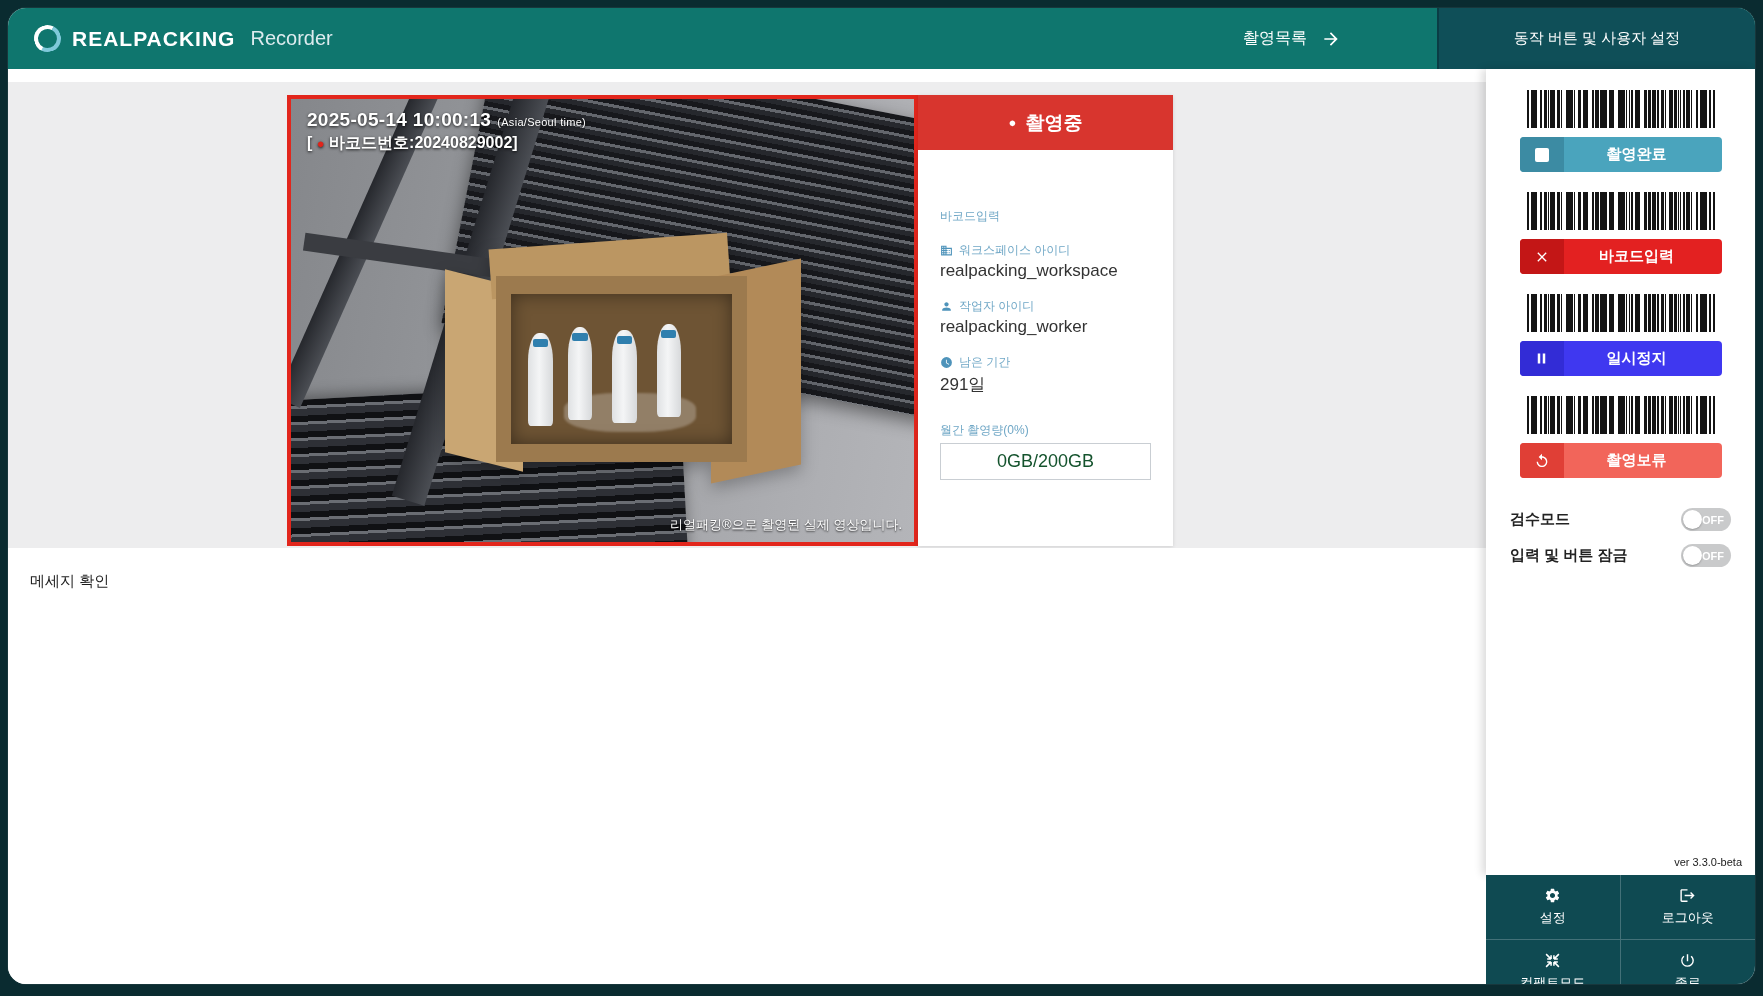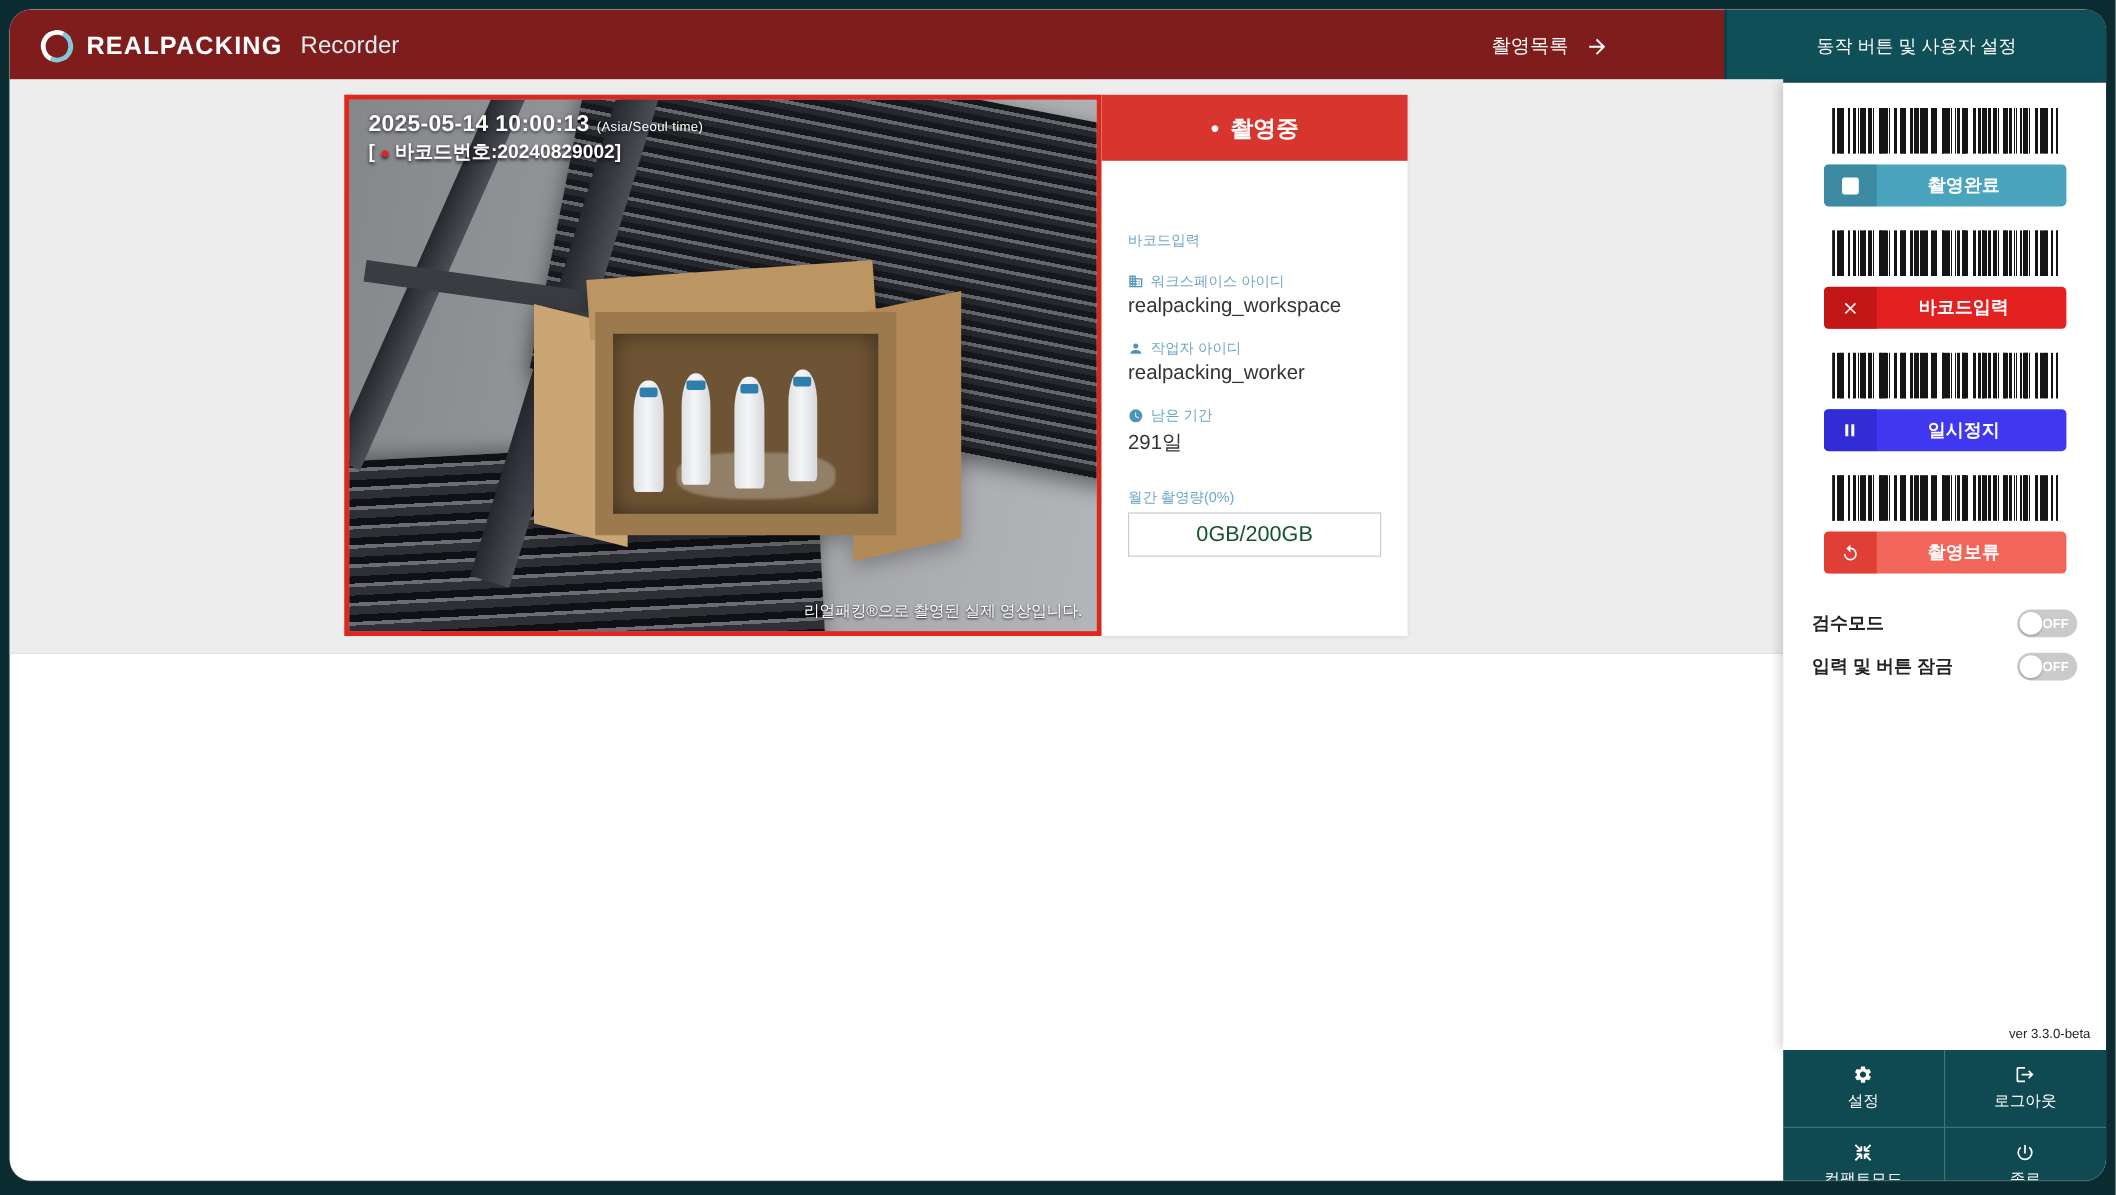--- a/index.html
+++ b/index.html
@@ -10,21 +10,21 @@
     position:relative; overflow:hidden;
   }
   .window {
     position:absolute; left:8px; top:8px; width:1747px; height:976px;
     border-radius:18px; background:#ffffff; overflow:hidden;
     box-shadow:0 0 0 1px rgba(255,255,255,0.06);
   }
   
   .header {
     position:absolute; left:0; top:0; width:100%; height:61px;
-    background:#7f1d1d;
+    background:#0f766e;
   }
   .brand { position:absolute; left:26px; top:0; height:100%; display:flex; align-items:center; gap:11px; }
   .logo-ring {
     width:27px; height:27px; border-radius:50%;
     border:4px solid #7fc9da; border-top-color:#ffffff; border-left-color:#ffffff;
     transform:rotate(-18deg);
   }
   .brand-bold { color:#ffffff; font-size:21px; font-weight:bold; letter-spacing:1px; }
   .brand-light { color:#dcebee; font-size:20px; font-weight:normal; margin-left:4px; }
   .capture-list {
@@ -32,21 +32,21 @@
     color:#ffffff; font-size:16px; cursor:pointer;
   }
   .panel-header {
     position:absolute; left:1429px; top:0; width:318px; height:100%;
     background:#0f4f58; border-left:2px solid #0a3d45;
     display:flex; align-items:center; justify-content:center;
     color:#ffffff; font-size:15px;
   }
   
   .main-area {
-    position:absolute; left:0; top:58px; width:1478px; height:479px;
+    position:absolute; left:0; top:74px; width:1478px; height:479px;
     background:#ededee; border-bottom:1px solid #e3e3e3;
   }
   
   .video {
     position:absolute; left:279px; top:13px; width:631px; height:451px;
     border:4px solid #e2261c; background:#8e9094; overflow:hidden;
   }
   .scene { position:absolute; inset:0; overflow:hidden;
     background:linear-gradient(100deg,#85878b 0%,#97999d 40%,#a8a9ad 70%,#b4b5b9 100%); }
   .rollers-top {
@@ -242,20 +242,23 @@
           <span>남은 기간</span>
         </div>
         <div class="meta-value">291일</div>
 
         <div class="usage-label">월간 촬영량(0%)</div>
         <div class="usage-box">0GB/200GB</div>
       </div>
     </div>
   </div>
 
+  <div class="message-area">
+    <div class="message-text">메세지 확인</div>
+  </div>
 
   <div class="sidebar">
 
     <div class="barcode first"></div>
     <div class="action-btn btn-complete">
       <span class="action-icon">
           <span class="stop-square"></span>
         </span>
       <span class="action-label">촬영완료</span>
     </div>

